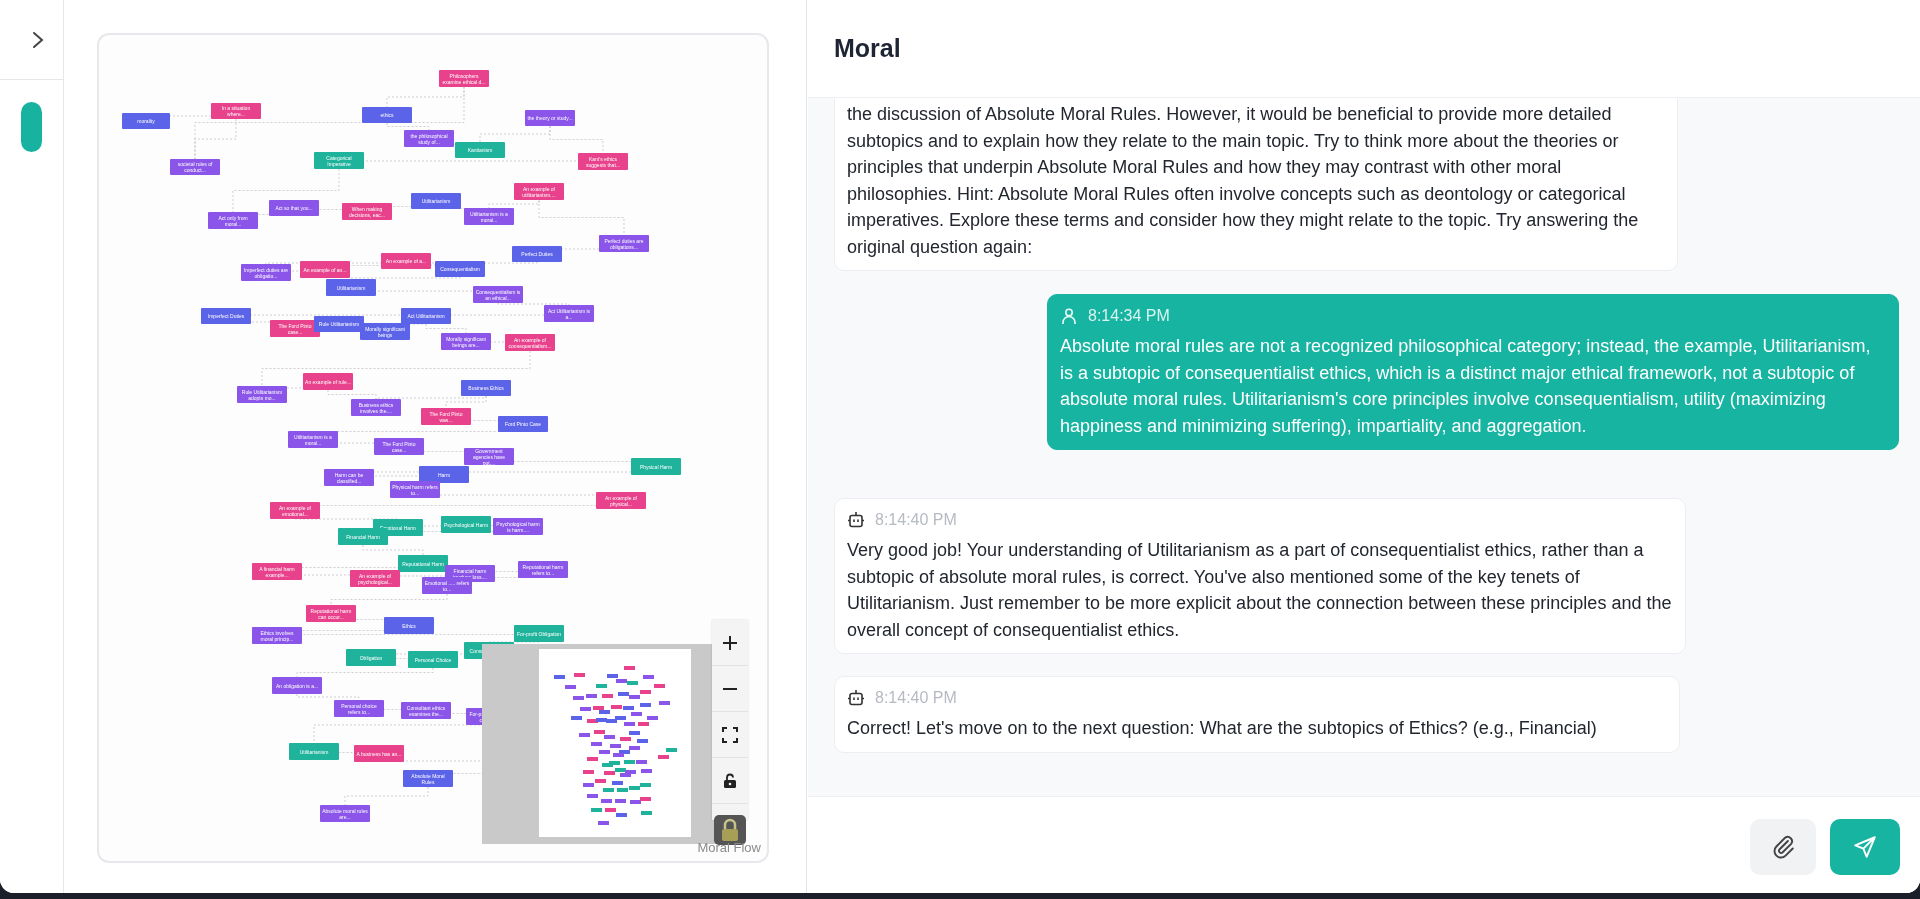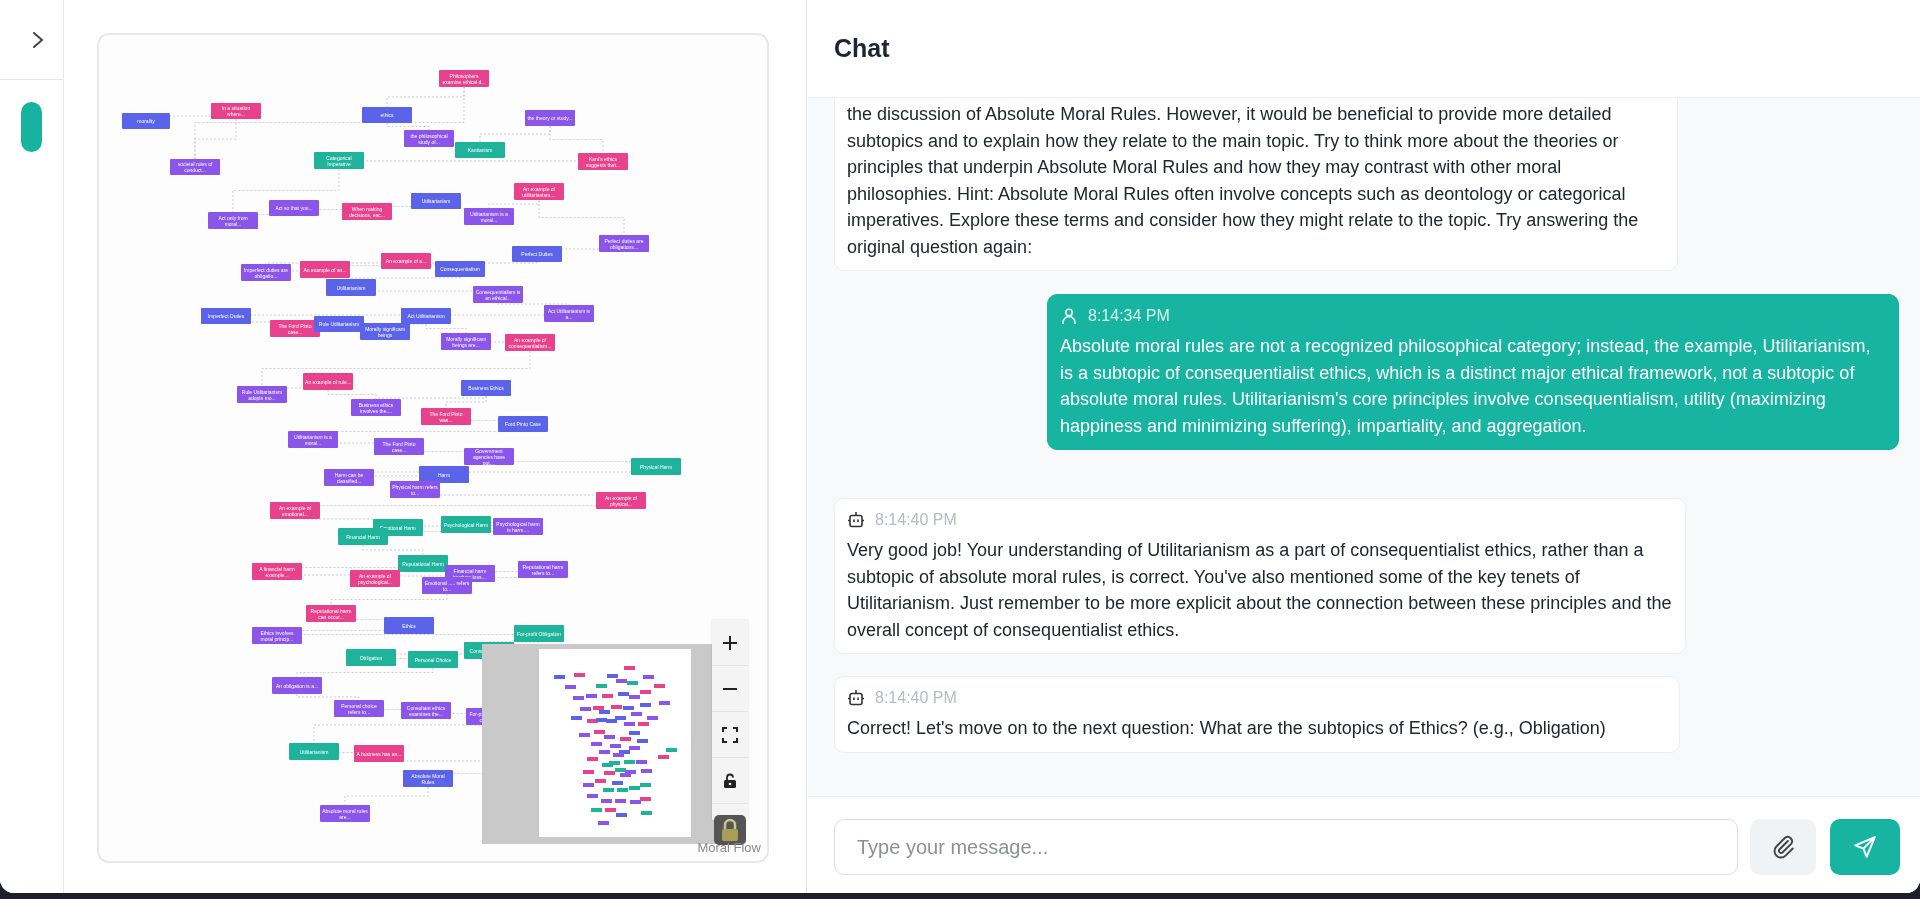--- a/index.html
+++ b/index.html
@@ -328,21 +328,21 @@
             <rect x="3" y="11" width="16" height="12" rx="2" fill="#a79f55"></rect>
           </svg>
       </div>
 
       <div class="rf-attr">Moral Flow</div>
     </div>
   </div>
 
   <div class="chat">
     <div class="chat-header">
-      <div class="chat-title">Chat</div>
+      <div class="chat-title">Moral</div>
     </div>
 
     <div class="messages">
 
       <div class="msg" style="left:26px; top:-10px; width:844px; padding-top:12px;">
         <div>the discussion of Absolute Moral Rules. However, it would be beneficial to provide more detailed subtopics and to explain how they relate to the main topic. Try to think more about the theories or principles that underpin Absolute Moral Rules and how they may contrast with other moral philosophies. Hint: Absolute Moral Rules often involve concepts such as deontology or categorical imperatives. Explore these terms and consider how they might relate to the topic. Try answering the original question again:</div>
       </div>
 
       <div class="msg user" style="left:239px; top:196px; width:852px;">
         <div class="meta">
@@ -371,26 +371,25 @@
       <div class="msg" style="left:26px; top:578px; width:846px;">
         <div class="meta">
           <svg class="ico" viewBox="0 0 18 18">
               <path d="M9 1v3" stroke="#333" stroke-width="1.6"></path>
               <rect x="3" y="4.5" width="12" height="11" rx="2" stroke="#333" stroke-width="1.6" fill="none"></rect>
               <path d="M1 9.5h2M15 9.5h2" stroke="#333" stroke-width="1.6"></path>
               <path d="M7 8.5v2.5M11 8.5v2.5" stroke="#333" stroke-width="1.6"></path>
             </svg>
           <span>8:14:40 PM</span>
         </div>
-        <div>Correct! Let's move on to the next question: What are the subtopics of Ethics? (e.g., Obligation)</div>
+        <div>Correct! Let's move on to the next question: What are the subtopics of Ethics? (e.g., Financial)</div>
       </div>
     </div>
 
     <div class="composer">
-      <input class="input" type="text" placeholder="Type your message..." style="">
       <div class="attach">
         <svg width="26" height="26" viewBox="0 0 24 24">
             <path d="M16.5 6.5l-7.8 7.8a2 2 0 0 0 2.8 2.8l8-8a4 4 0 0 0-5.6-5.6l-8 8a6 6 0 0 0 8.5 8.5l6.6-6.6" stroke="#444" stroke-width="1.8" fill="none" stroke-linecap="round"></path>
           </svg>
       </div>
       <div class="send">
         <svg width="26" height="26" viewBox="0 0 24 24">
             <path d="M21 3L3 10.5l7.5 3L13.5 21 21 3z M10.5 13.5L21 3" stroke="#fff" stroke-width="1.8" fill="none" stroke-linejoin="round"></path>
           </svg>
       </div>

